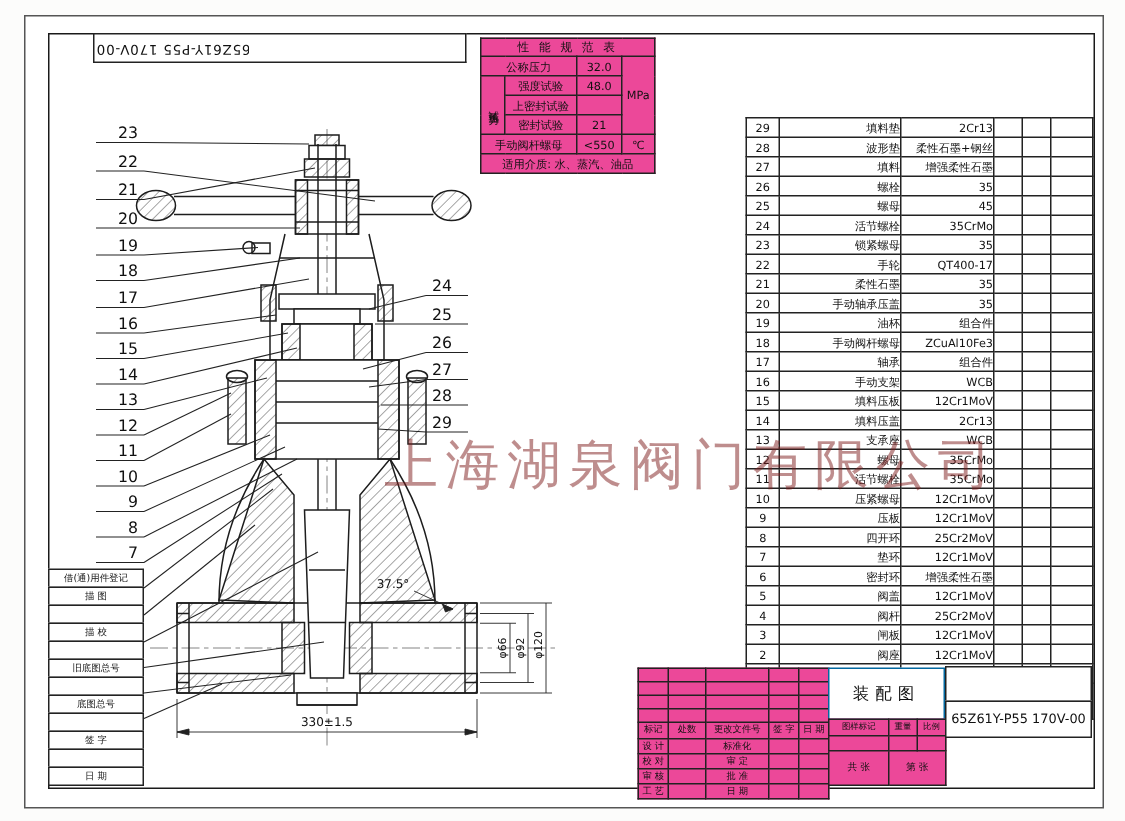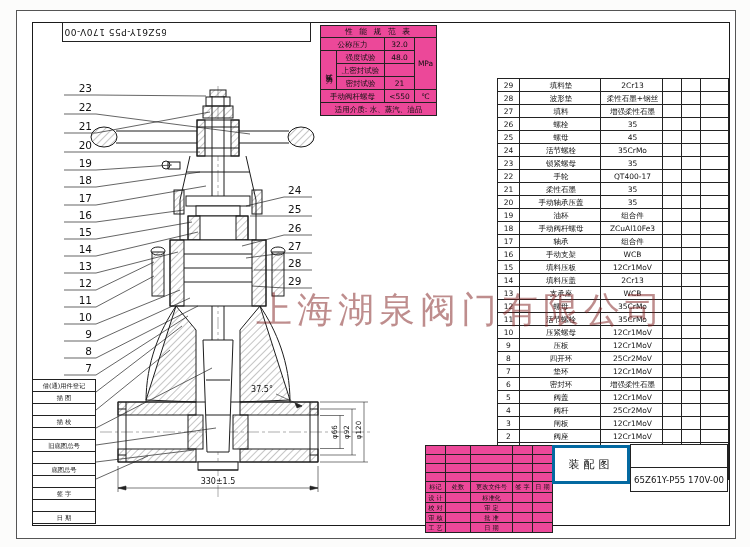--- a/index.html
+++ b/index.html
@@ -20,41 +20,41 @@
   table{border-collapse:collapse;table-layout:fixed;background:#ec4899}
   td{border:1px solid #222;padding:0;text-align:center;overflow:hidden;white-space:nowrap;font-size:7.5px;line-height:1.2}
   
   .perf{position:absolute;left:320px;top:25px;width:116px;z-index:3}
   .perf td{height:12px}
   .perf .ttl{height:11px;letter-spacing:2px;font-size:7.8px}
   .perf .vert{writing-mode:vertical-lr;letter-spacing:1px;font-size:7px}
   
   .parts{position:absolute;left:497px;top:78px;width:231px;z-index:3;background:transparent}
   .parts td{height:12px;line-height:11px;background:#fff0}
-  .parts .tl{text-align:center;padding-left:2px}
+  .parts .tl{text-align:right;padding-left:2px}
   .parts .pfoot td{height:18px;font-size:7.5px}
   .wcell{font-size:6px;line-height:1}
   .wrow{display:flex;border-bottom:1px solid #222}
   .wrow span{flex:1;display:block}
   .wrow span:first-child{border-right:1px solid #222}
   .wbot{display:block}
   
   .sideblock{position:absolute;left:32px;top:380px;width:64px;z-index:3}
   .sb-row{height:11px;border:1px solid #222;margin-top:-1px;font-size:6.3px;line-height:11px;
           text-align:center;overflow:hidden;white-space:nowrap;background:#fff}
   
   .titleblock{position:absolute;left:425px;top:445px;width:303px;height:79px;z-index:3;display:flex}
   .tb-left{width:127px}
   .tb-left table{width:127px;height:79px}
   .tb-left td{font-size:6.2px}
   .tb-left .re td{height:8px}
   .tb-left .rh td{height:10px}
   .tb-left .rl td{height:9px}
   .tb-mid{width:78px}
-  .asm-cell{height:33px;border:3px solid #0369a1;display:flex;align-items:center;justify-content:center;
+  .asm-cell{height:33px;border:1px solid #0369a1;display:flex;align-items:center;justify-content:center;
             font-size:11px;letter-spacing:4px;background:#fff}
   .tb-mid table{width:78px;height:45px;margin-top:-1px}
   .tb-mid .sh td{height:10px;font-size:5.6px}
   .tb-mid .se td{height:9px}
   .tb-mid .sp td{height:22px;font-size:6.5px}
   .tb-right{width:98px}
   .tbr-cell{border:1px solid #222;margin-top:-1px;display:flex;align-items:center;justify-content:center;background:#fff}
   .tbr-empty{height:22px}
   .tbr-name{height:32px;font-size:12px;letter-spacing:6px}
   .tbr-no{height:23px;font-size:8.6px}
@@ -739,20 +739,43 @@
               <td></td>
           <td>日 期</td>
               <td></td>
               <td></td>
         </tr>
       </tbody>
         </table>
     </div>
     <div class="tb-mid">
       <div class="asm-cell">装配图</div>
+      <table>
+        <colgroup>
+            <col style="width:40px">
+            <col style="width:19px">
+            <col style="width:19px">
+          </colgroup>
+        <tbody>
+            <tr class="sh">
+          <td>图样标记</td>
+          <td>重量</td>
+          <td>比例</td>
+        </tr>
+        <tr class="se">
+              <td></td>
+              <td></td>
+              <td></td>
+            </tr>
+        <tr class="sp">
+          <td>共  张</td>
+          <td colspan="2">第  张</td>
+        </tr>
+      </tbody>
+        </table>
     </div>
     <div class="tb-right">
       <div class="tbr-cell tbr-empty"></div>
       <div class="tbr-cell tbr-no">65Z61Y-P55 170V-00</div>
     </div>
   </div>
 
   <div class="watermark">上海湖泉阀门有限公司</div>
 </div>
 

